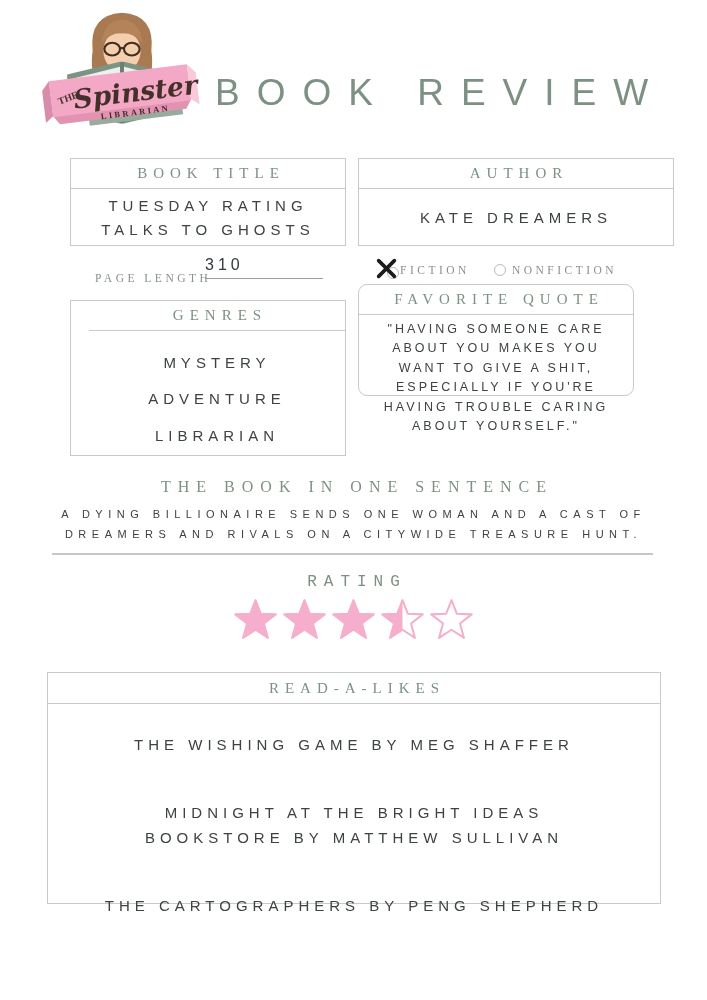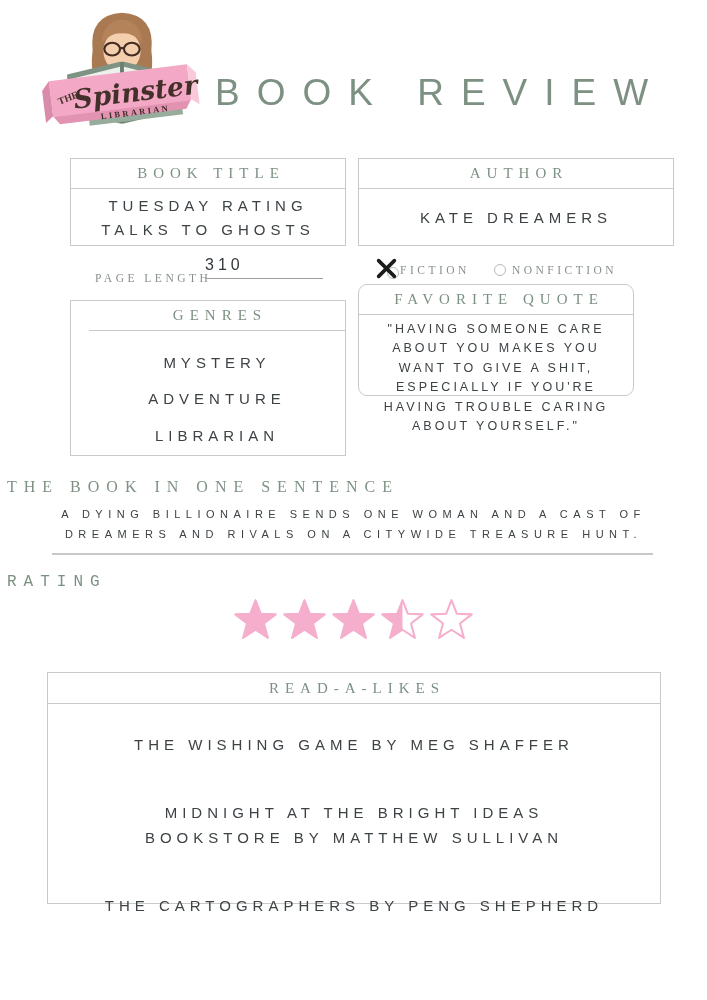--- a/index.html
+++ b/index.html
@@ -59,21 +59,21 @@
     color:var(--label);margin-right:24px;}
   .fic-label:last-child{margin-right:4px;}
   
   #genres-box{left:70px;top:300px;width:276px;height:156px;padding-left:18px;}
   #genres-box .box-content{height:124px;padding:6px 10px;}
   #quote-box{left:358px;top:284px;width:276px;height:112px;border-radius:9px;}
   #quote-box .box-content{height:124px;padding:1px 12px;justify-content:center;}
   .quote-text{font-size:12.5px;letter-spacing:3px;line-height:1.56;color:var(--ink);}
   
   .section-header{
-    position:absolute;left:0;width:707px;text-align:left;
+    position:absolute;left:0;width:707px;text-align:center;
     font-family:"Liberation Serif",serif;font-size:16px;letter-spacing:7px;text-indent:7px;
     color:var(--sage);
   }
   #sentence-header{top:478px;}
   .sentence-text{
     position:absolute;left:26px;top:504px;width:655px;text-align:center;
     font-size:11px;letter-spacing:5.5px;line-height:1.85;color:var(--ink);
   }
   .divider{position:absolute;left:52px;top:553px;width:601px;height:2px;background:#c6c8c6;}
   

